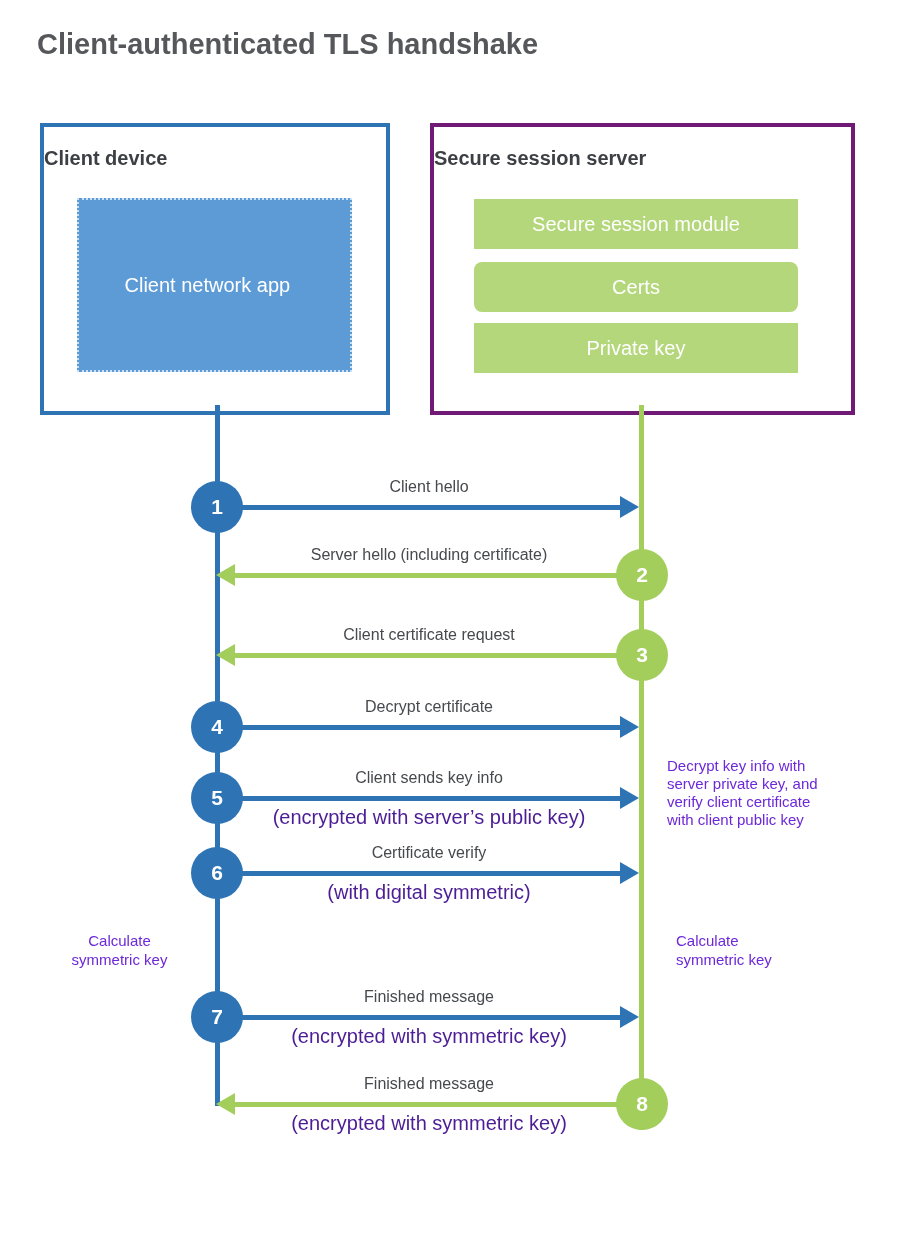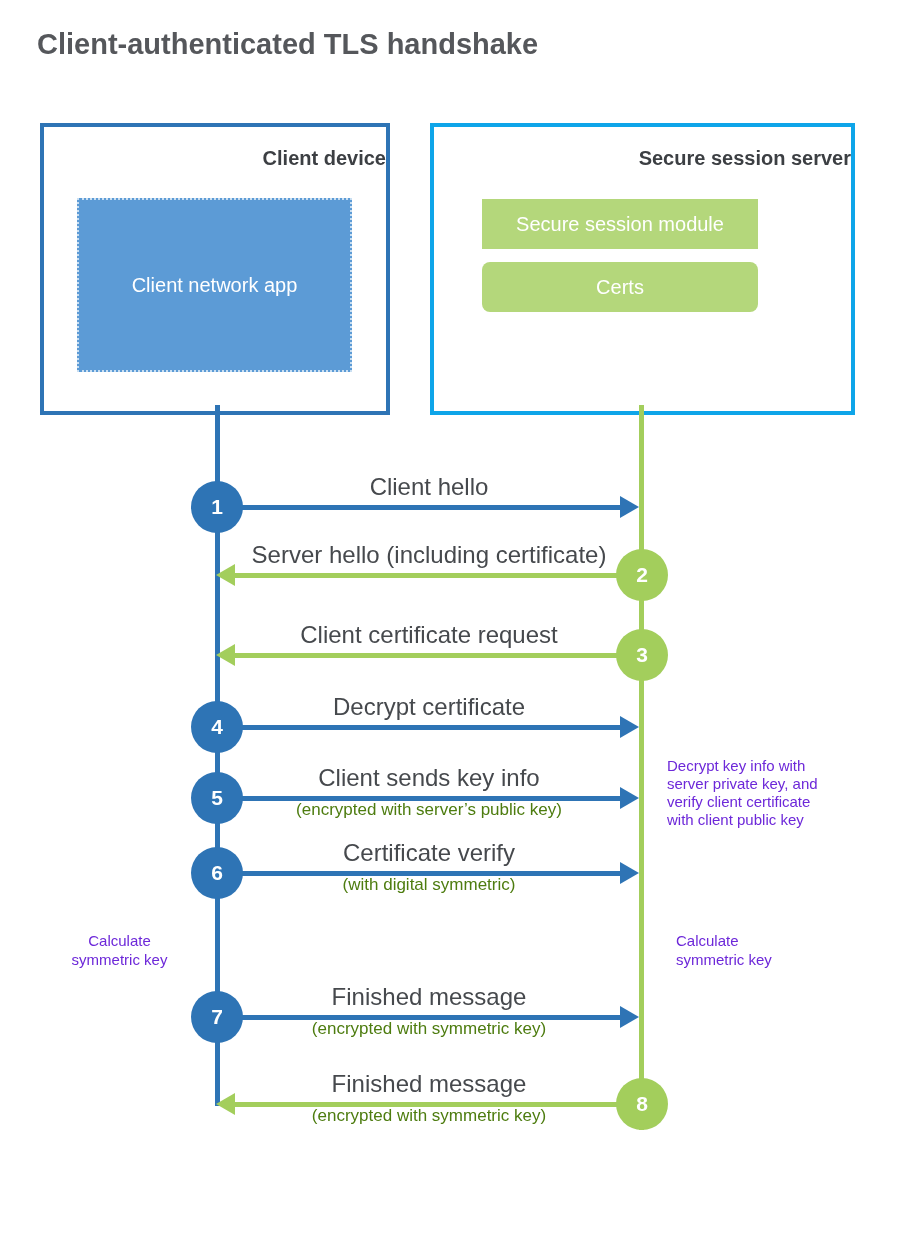--- a/index.html
+++ b/index.html
@@ -5,49 +5,49 @@
   html,body{margin:0;padding:0;background:#fff;}
   #canvas{position:relative;width:900px;height:1256px;background:#ffffff;overflow:hidden;
           font-family:"Liberation Sans","DejaVu Sans",sans-serif;}
 
   .page-title{position:absolute;left:37px;top:28px;font-size:29px;font-weight:700;
               color:#55575b;letter-spacing:0;}
 
   
   .entity-box{position:absolute;top:123px;height:284px;background:#fff;box-sizing:content-box;}
   .client-box{left:40px;width:342px;border:4px solid #2e74b5;}
-  .server-box{left:430px;width:417px;border:4px solid #0ea5e9;}
-  .box-title{position:absolute;left:0;top:20px;width:100%;text-align:right;
+  .server-box{left:430px;width:417px;border:4px solid #701a75;}
+  .box-title{position:absolute;left:0;top:20px;width:100%;text-align:left;
              font-size:20px;font-weight:bold;color:#3c3f43;}
   .app-box{position:absolute;left:33px;top:71px;width:271px;height:170px;background:#5c9bd6;
            border:2px dotted #c9dff2;display:flex;align-items:center;justify-content:center;
-           color:#fff;font-size:20px;text-align:center;}
+           color:#fff;font-size:20px;text-align:left;}
   .app-box .app-label{width:180px;line-height:27px;}
-  .server-bar{position:absolute;left:48px;width:276px;height:50px;background:#b4d77b;
+  .server-bar{position:absolute;left:40px;width:324px;height:50px;background:#b4d77b;
               color:#fff;font-size:20px;display:flex;align-items:center;justify-content:center;}
   .bar-1{top:72px;} .bar-2{top:135px;border-radius:8px;} .bar-3{top:196px;}
 
   
   .vline{position:absolute;width:5px;}
   .vline-client{left:215px;top:405px;height:701px;background:#2e74b5;}
   .vline-server{left:639px;top:405px;height:725px;background:#a3ce5c;}
 
   
   .step{position:absolute;left:0;width:900px;height:0;}
   .hline{position:absolute;top:-2px;height:5px;}
   .step-blue .hline{left:217px;width:407px;background:#2e74b5;}
   .step-green .hline{left:233px;width:408px;background:#a3ce5c;}
   .ah{position:absolute;top:-11px;width:0;height:0;border-top:11px solid transparent;
       border-bottom:11px solid transparent;}
   .ah-right{left:620px;border-left:19px solid #2e74b5;}
   .ah-left{left:216px;border-right:19px solid #a3ce5c;}
   .step-label{position:absolute;left:220px;top:-33px;width:418px;text-align:center;
-              font-size:24px;line-height:26px;color:#46494d;}
-  .step-sublabel{position:absolute;left:220px;top:2px;width:418px;text-align:center;
-                 font-size:17px;line-height:20px;color:#4d7c0f;}
+              font-size:16px;line-height:26px;color:#46494d;}
+  .step-sublabel{position:absolute;left:220px;top:9px;width:418px;text-align:center;
+                 font-size:20px;line-height:20px;color:#4c1d95;}
   .circle{position:absolute;top:-26px;width:52px;height:52px;border-radius:50%;
           display:flex;align-items:center;justify-content:center;
           color:#fff;font-size:21px;font-weight:bold;}
   .circle-left{left:191px;background:#2e74b5;}
   .circle-right{left:616px;background:#a3ce5c;}
 
   
   .side-note{position:absolute;font-size:15px;color:#6d28d9;}
   .note-decrypt{left:667px;top:757px;width:172px;line-height:18px;text-align:left;}
   .note-calc-left{left:52px;top:931px;width:135px;line-height:19px;text-align:center;}
@@ -64,20 +64,21 @@
     <div class="box-title">Client device</div>
     <div class="app-box">
       <div class="app-label">Client network app</div>
     </div>
   </div>
 
   <div class="entity-box server-box">
     <div class="box-title">Secure session server</div>
     <div class="server-bar bar-1">Secure session module</div>
     <div class="server-bar bar-2">Certs</div>
+    <div class="server-bar bar-3">Private key</div>
   </div>
 
   <div class="vline vline-client"></div>
   <div class="vline vline-server"></div>
 
   <div class="step step-blue" style="top:507px">
     <div class="hline"></div>
     <div class="ah ah-right"></div>
     <div class="step-label">Client hello</div>
     <div class="circle circle-left">1</div>

